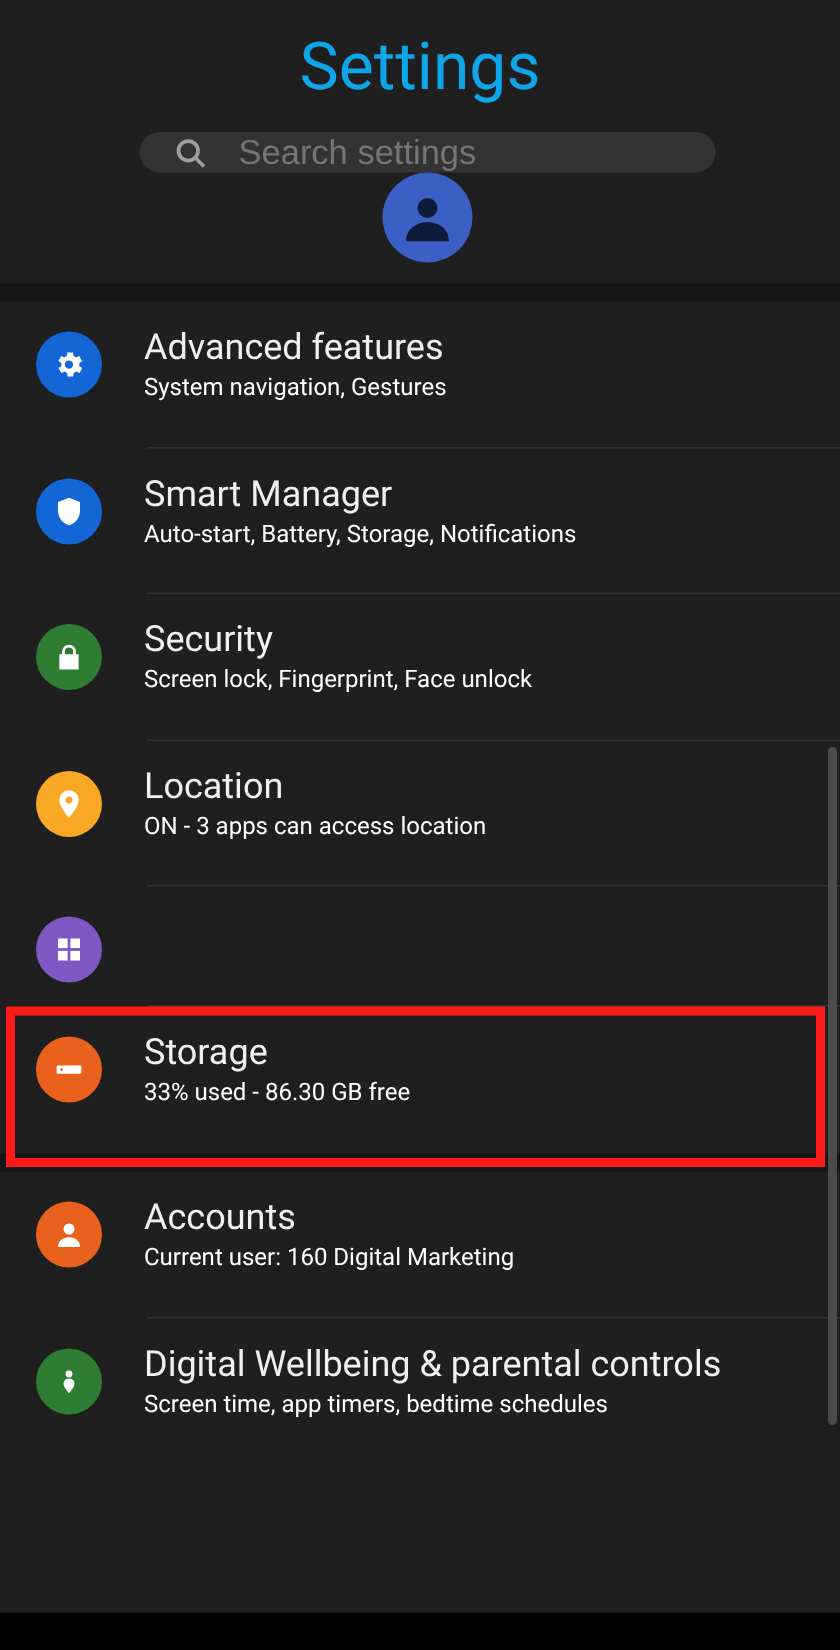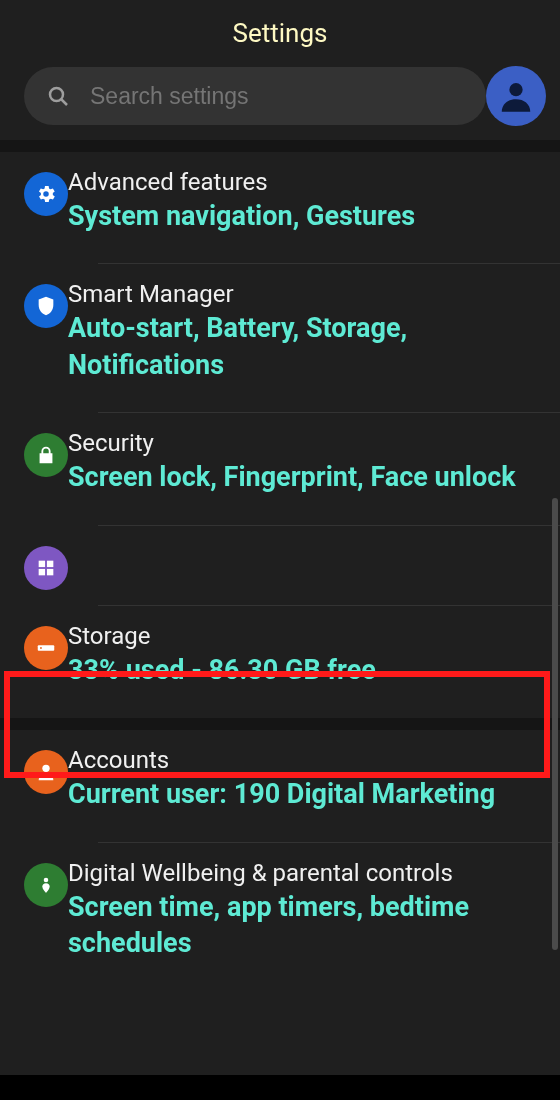--- a/index.html
+++ b/index.html
@@ -15,28 +15,29 @@
     .page {
       background: #1f1f1f;
       width: 100%;
       min-height: 1075px;
     }
     .header {
       text-align: center;
       padding: 18px 0 10px;
     }
     .header h1 {
-      font-size: 26px;
+      font-size: 44px;
       font-weight: 400;
-      color: #fef9c3;
+      color: #0ea5e9;
     }
     .search-row {
       display: flex;
       align-items: center;
       padding: 8px 14px 14px 24px;
+      flex-direction: column;
     }
     .search-bar {
       flex: 1;
       background: #333333;
       border-radius: 30px;
       height: 58px;
       display: flex;
       align-items: center;
       padding: 0 22px;
       gap: 20px;
@@ -65,44 +66,44 @@
     .list {
       padding-top: 0;
     }
     .group-sep {
       height: 12px;
       background: #151515;
     }
     .item {
       display: flex;
       align-items: flex-start;
+      gap: 28px;
       padding: 16px 18px 16px 24px;
       position: relative;
     }
     .item .ic {
       width: 44px; height: 44px;
       border-radius: 50%;
       display: flex;
       align-items: center;
       justify-content: center;
       flex-shrink: 0;
       margin-top: 4px;
     }
     .item .ic svg { width: 22px; height: 22px; fill: #fff; }
     .item .txt { flex: 1; padding-bottom: 14px; }
     .item .title {
       font-size: 24px;
       color: #f0f0f0;
       margin-bottom: 2px;
     }
     .item .sub {
-      font-size: 27px;
-      color: #5eead4;
+      font-size: 16px;
+      color: #ffffff;
       line-height: 1.35;
-      font-weight: bold;
     }
     .divider {
       position: absolute;
       left: 98px;
       right: 0;
       bottom: 0;
       height: 1px;
       background: #333;
     }
     .highlight-box {
@@ -186,20 +187,32 @@
             <path d="M17 10V8a5 5 0 0 0-10 0v2H5v11h14V10zm-8-2a3 3 0 0 1 6 0v2H9z"></path>
           </svg>
       </div>
       <div class="txt">
         <div class="title">Security</div>
         <div class="sub">Screen lock, Fingerprint, Face unlock</div>
       </div>
       <div class="divider"></div>
     </div>
 
+    <div class="item">
+      <div class="ic bg-yellow">
+        <svg viewBox="0 0 24 24">
+            <path d="M12 2a7 7 0 0 0-7 7c0 5.2 7 13 7 13s7-7.8 7-13a7 7 0 0 0-7-7zm0 9.5A2.5 2.5 0 1 1 14.5 9 2.5 2.5 0 0 1 12 11.5z"></path>
+          </svg>
+      </div>
+      <div class="txt">
+        <div class="title">Location</div>
+        <div class="sub">ON - 3 apps can access location</div>
+      </div>
+      <div class="divider"></div>
+    </div>
 
 
     <div class="item" id="row-apps">
       <div class="ic bg-purple">
         <svg viewBox="0 0 24 24">
             <rect x="4" y="4" width="7" height="7"></rect>
             <rect x="13" y="4" width="7" height="7"></rect>
             <rect x="4" y="13" width="7" height="7"></rect>
             <rect x="13" y="13" width="7" height="7"></rect>
           </svg>
@@ -224,21 +237,21 @@
 
     <div class="item">
       <div class="ic bg-orange">
         <svg viewBox="0 0 24 24">
             <circle cx="12" cy="8" r="4"></circle>
             <path d="M4 21c0-4.4 3.6-7 8-7s8 2.6 8 7z"></path>
           </svg>
       </div>
       <div class="txt">
         <div class="title">Accounts</div>
-        <div class="sub">Current user: 190 Digital Marketing</div>
+        <div class="sub">Current user: 160 Digital Marketing</div>
       </div>
       <div class="divider"></div>
     </div>
 
     <div class="item">
       <div class="ic bg-green">
         <svg viewBox="0 0 24 24">
             <circle cx="12" cy="6.5" r="2.5"></circle>
             <path d="M12 10c-2.5 0-4 1.5-4 3.5 0 3 4 7 4 7s4-4 4-7c0-2-1.5-3.5-4-3.5z"></path>
           </svg>

